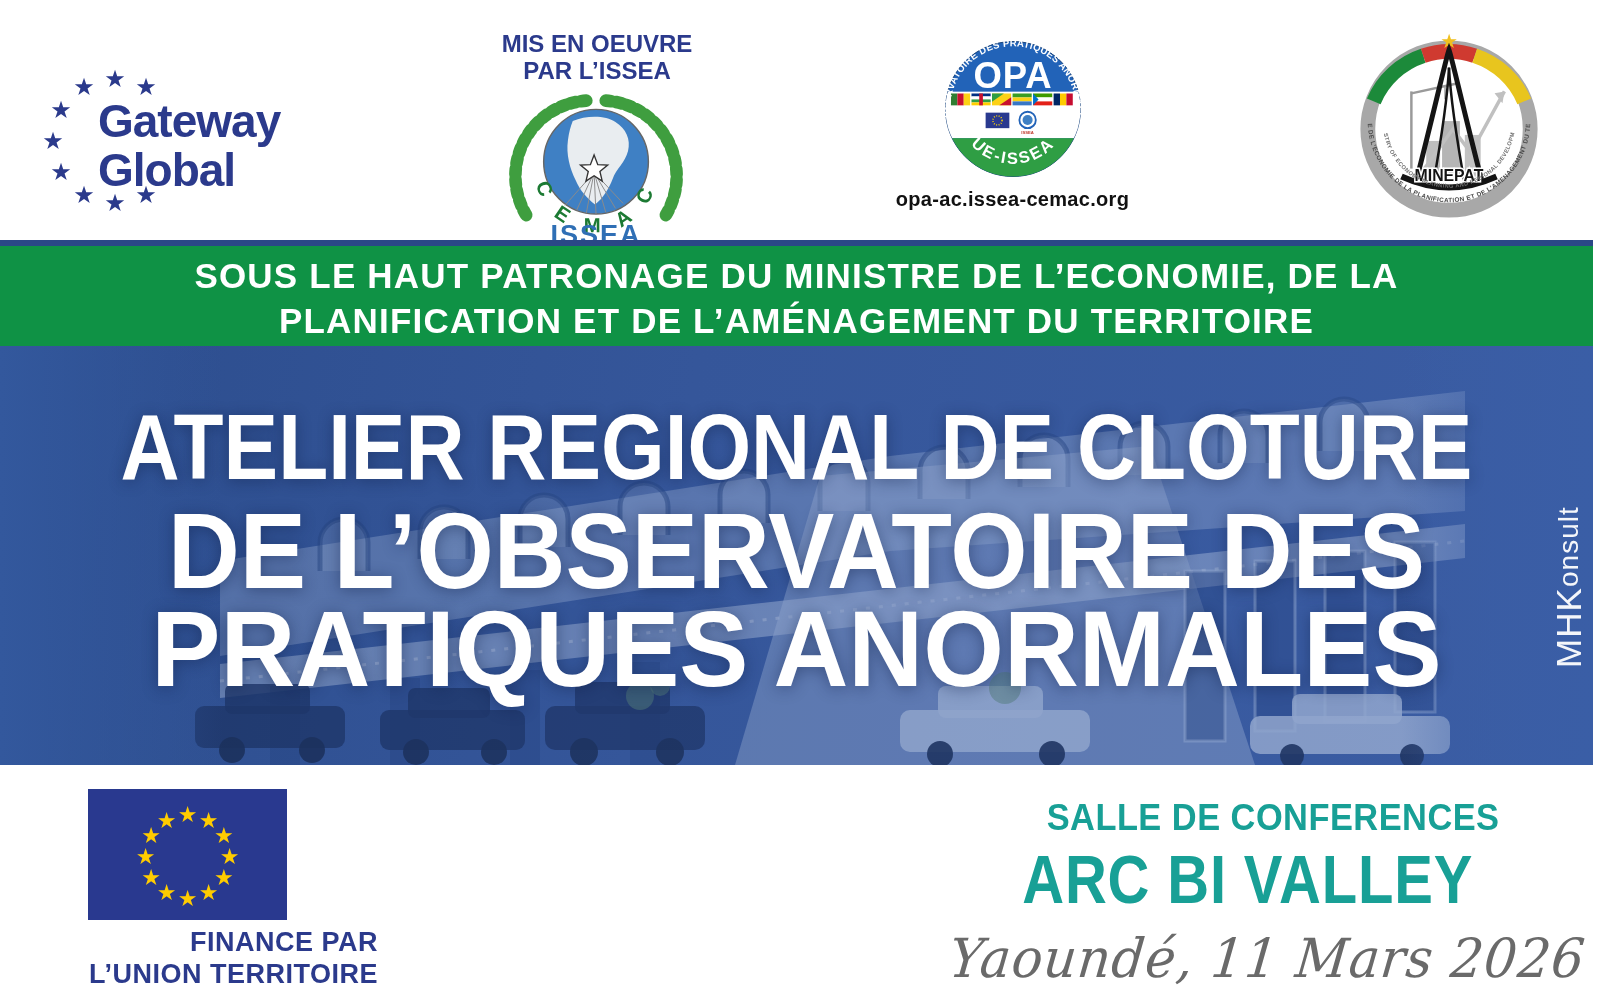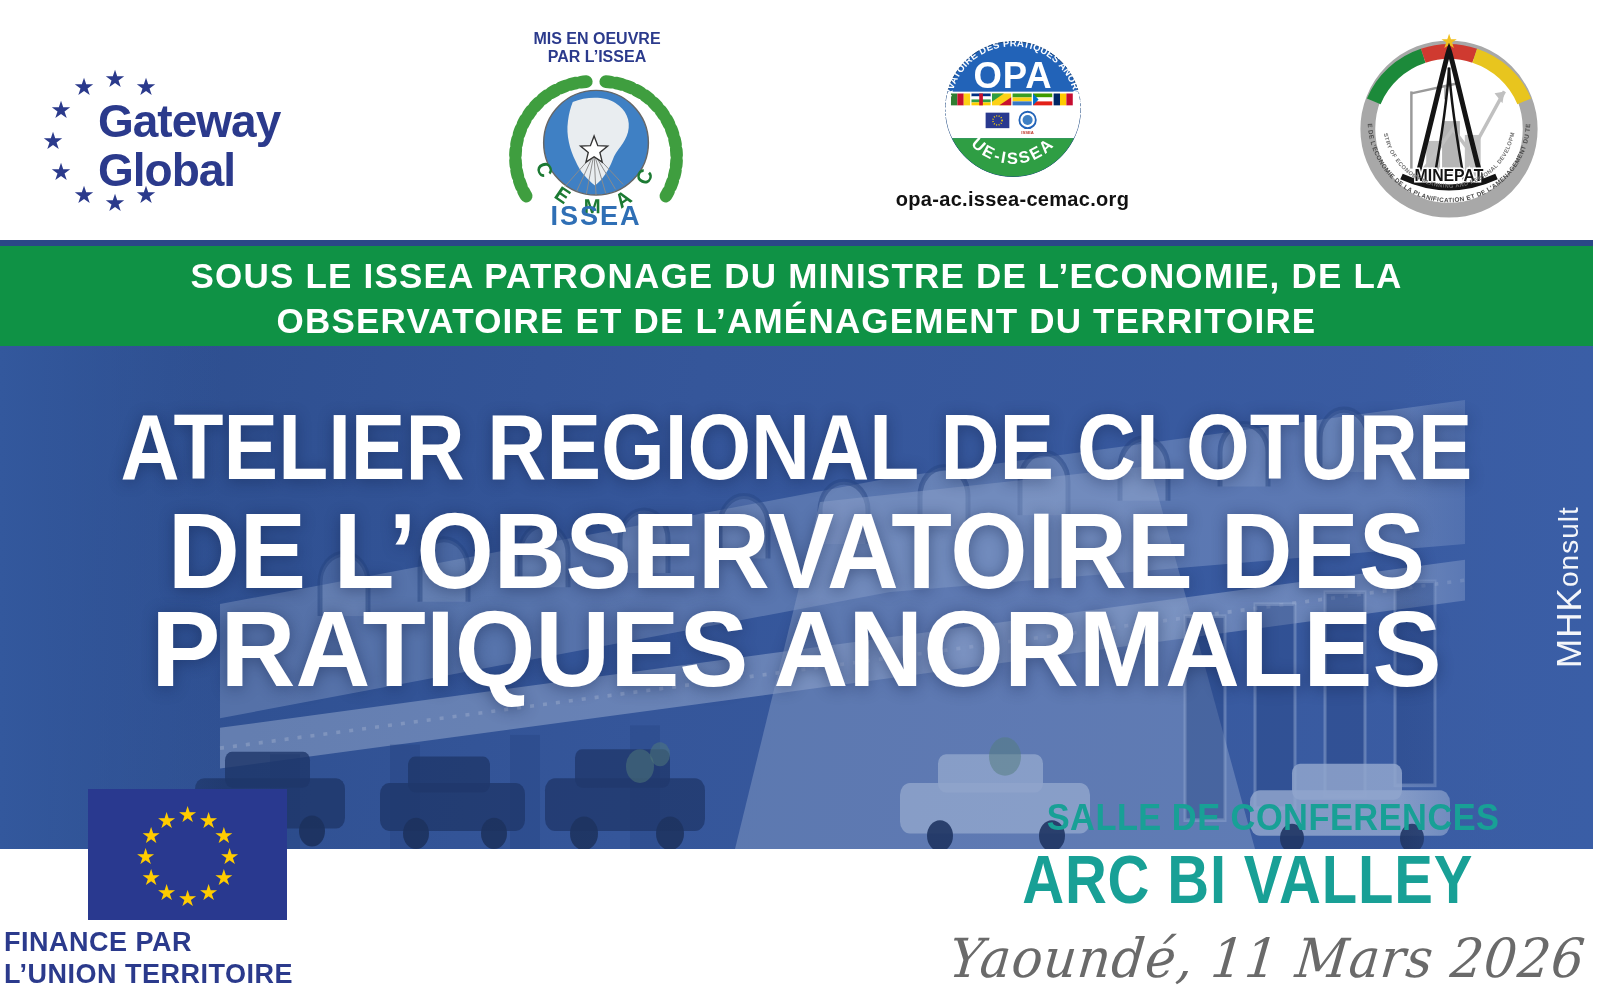--- a/index.html
+++ b/index.html
@@ -6,51 +6,51 @@
   .poster{
     position:relative;width:1600px;height:1007px;overflow:hidden;background:#ffffff;
     font-family:"Liberation Sans",sans-serif;
   }
   
   .gg-logo{position:absolute;left:30px;top:55px;width:330px;height:215px;}
   .gg-stars{position:absolute;left:0;top:0;}
   .gg-text{position:absolute;left:68px;top:42px;color:#2b3a8c;font-weight:bold;
            font-size:46px;line-height:1.06;letter-spacing:-1px;}
   .issea-block{position:absolute;left:478px;top:30px;width:238px;text-align:center;}
-  .issea-caption{color:#2b3a8c;font-weight:bold;font-size:16px;line-height:1.14;letter-spacing:0;}
+  .issea-caption{color:#2b3a8c;font-weight:bold;font-size:24px;line-height:1.14;letter-spacing:0;}
   .issea-block svg{display:block;margin:4px auto 0;}
   .opa-block{position:absolute;left:885px;top:36px;width:255px;text-align:center;}
   .opa-block svg{display:block;margin:0 auto;}
   .opa-url{margin-top:6px;font-size:20px;font-weight:bold;color:#111111;letter-spacing:0.3px;}
   .minepat-logo{position:absolute;left:1350px;top:30px;}
   
   .navy-line{position:absolute;left:0;top:240px;height:6px;width:1593px;background:#2a4886;}
   .green-band{position:absolute;left:0;top:246px;height:100px;width:1593px;background:#0f9245;
               color:#ffffff;text-align:center;}
   .green-band .line{font-weight:bold;font-size:35px;line-height:45px;letter-spacing:1.2px;}
   .green-band .wrap{padding-top:7px;}
-  .blue-band{position:absolute;left:0;top:346px;height:503px;width:1593px;overflow:hidden;
+  .blue-band{position:absolute;left:0;top:346px;height:419px;width:1593px;overflow:hidden;
              background:linear-gradient(100deg,#2c4d8d 0%,#35569a 42%,#3b5da4 100%);}
   .backdrop{position:absolute;left:0;top:0;width:100%;height:100%;opacity:.5;}
   .edgefade{position:absolute;inset:0;
     background:linear-gradient(90deg,#33589d 0%,rgba(51,88,157,0) 14%,rgba(51,88,157,0) 88%,#3a5ea6 100%);}
   .title-line{position:absolute;left:0;width:100%;text-align:center;white-space:nowrap;
               color:#ffffff;font-weight:bold;transform-origin:50% 50%;
               text-shadow:0 2px 16px rgba(15,30,70,.45);}
   .title-1{top:48px;font-size:93px;transform:scaleX(.88);}
   .title-2{top:142px;font-size:108px;transform:scaleX(.92);}
   .title-3{top:240px;font-size:108px;transform:scaleX(.96);}
   .watermark{position:absolute;right:4px;top:92px;height:230px;display:flex;align-items:center;
              writing-mode:vertical-rl;transform:rotate(180deg);color:#ffffff;opacity:.95;
              letter-spacing:1px;}
   .watermark .wm-prefix{font-size:35px;font-weight:400;}
   .watermark .wm-suffix{font-size:28px;font-weight:300;}
   
   .eu-flag{position:absolute;left:88px;top:789px;}
-  .eu-funding{position:absolute;left:4px;top:927px;width:350px;text-align:left;
+  .eu-funding{position:absolute;left:28px;top:927px;width:350px;text-align:right;
               color:#2b3a8c;font-weight:bold;font-size:27px;line-height:1.18;letter-spacing:.5px;}
   .venue{position:absolute;left:935px;top:797px;width:585px;text-align:right;}
   .venue .v1{color:#18a096;font-weight:bold;font-size:37px;white-space:nowrap;
              transform:scaleX(.93);transform-origin:50% 50%;letter-spacing:.5px;}
   .venue .v2{color:#18a096;font-weight:bold;font-size:69px;white-space:nowrap;
              transform:scaleX(.84);transform-origin:50% 50%;margin-top:1px;letter-spacing:1px;}
   .venue .vdate{color:#6a6a6a;font-family:"DejaVu Serif",serif;font-style:italic;font-size:54px;
              white-space:nowrap;transform:scaleX(.95) skewX(-6deg);transform-origin:50% 50%;
              margin-top:8px;letter-spacing:1px;}
   svg text{font-family:"Liberation Sans",sans-serif;}
@@ -217,22 +217,22 @@
       </text>
       <text font-size="5.8" font-weight="bold" fill="#6e6e6e" letter-spacing=".4">
         <textPath href="#mnpEn" startOffset="50%" text-anchor="middle">MINISTRY OF ECONOMY PLANNING AND REGIONAL DEVELOPMENT</textPath>
       </text>
     </svg>
   </div>
 
   <div class="navy-line"></div>
   <div class="green-band">
     <div class="wrap">
-      <div class="line">SOUS LE ISSEA PATRONAGE DU MINISTRE DE L’ECONOMIE, DE LA</div>
-      <div class="line">OBSERVATOIRE ET DE L’AMÉNAGEMENT DU TERRITOIRE</div>
+      <div class="line">SOUS LE HAUT PATRONAGE DU MINISTRE DE L’ECONOMIE, DE LA</div>
+      <div class="line">PLANIFICATION ET DE L’AMÉNAGEMENT DU TERRITOIRE</div>
     </div>
   </div>
 
   <div class="blue-band">
     <svg class="backdrop" viewBox="0 0 1593 419" preserveAspectRatio="none">
       <polygon points="220,215 890,110 1465,45 1465,165 890,205 220,310" fill="rgba(225,236,250,0.42)"></polygon>
       <g stroke="rgba(28,56,110,0.5)" stroke-width="5" fill="rgba(235,243,252,0.25)">
         <path d="M320 225 v-28 a24 24 0 0 1 48 0 v28"></path>
           <path d="M420 213 v-28 a24 24 0 0 1 48 0 v28"></path>
         <path d="M520 201 v-28 a24 24 0 0 1 48 0 v28"></path>

